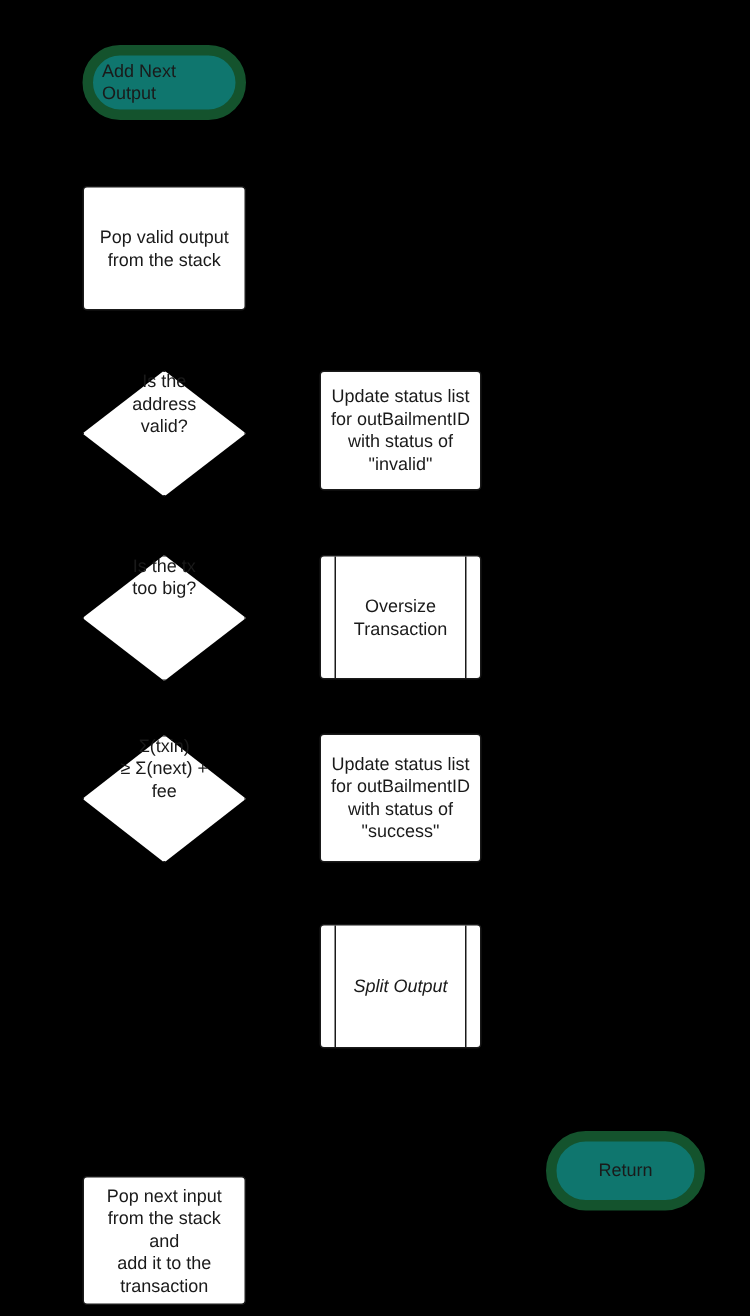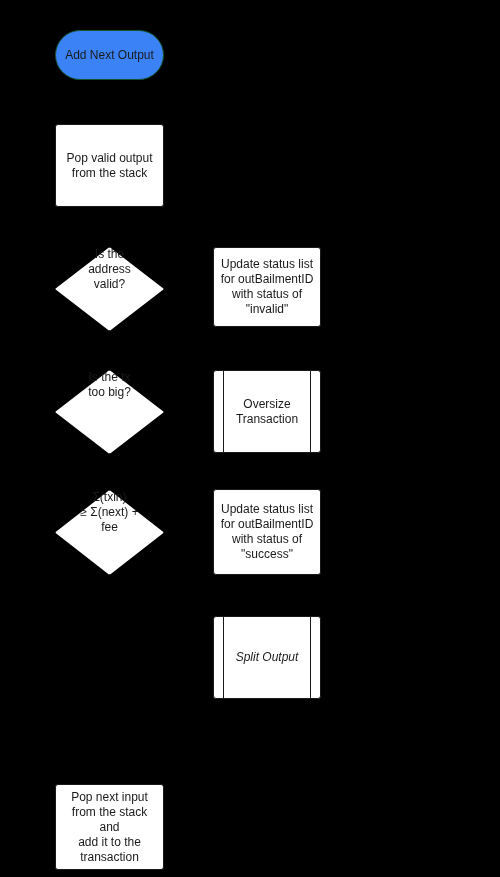--- a/index.html
+++ b/index.html
@@ -7,25 +7,25 @@
     position:relative;
     width:500px;height:877px;
     background:#000000;
     overflow:hidden;
     font-family:"Liberation Sans", sans-serif;
   }
   .node{position:absolute;box-sizing:border-box;}
 
   
   .terminal{
-    background:#3b82f6;
-    border:1px solid #14532d;
+    background:#0f766e;
+    border:7px solid #14532d;
     border-radius:999px;
     display:flex;align-items:center;justify-content:center;
-    text-align:right;
+    text-align:left;
   }
   
   .process{
     background:#ffffff;
     border:1px solid #1a1a1a;
     border-radius:3px;
     display:flex;align-items:center;justify-content:center;
     text-align:center;
   }
   
@@ -128,14 +128,17 @@
     <span class="label">Split Output</span>
   </div>
 
   <div class="node process" style="left:55px;top:740px;width:109px;height:86px;margin-top:44px;">
     <span class="label">Pop next input
 from the stack and
 add it to the
 transaction</span>
   </div>
 
+  <div class="node terminal" style="left:364px;top:754px;width:106px;height:53px;">
+    <span class="label">Return</span>
+  </div>
 
 </div>
 
 </body></html>

